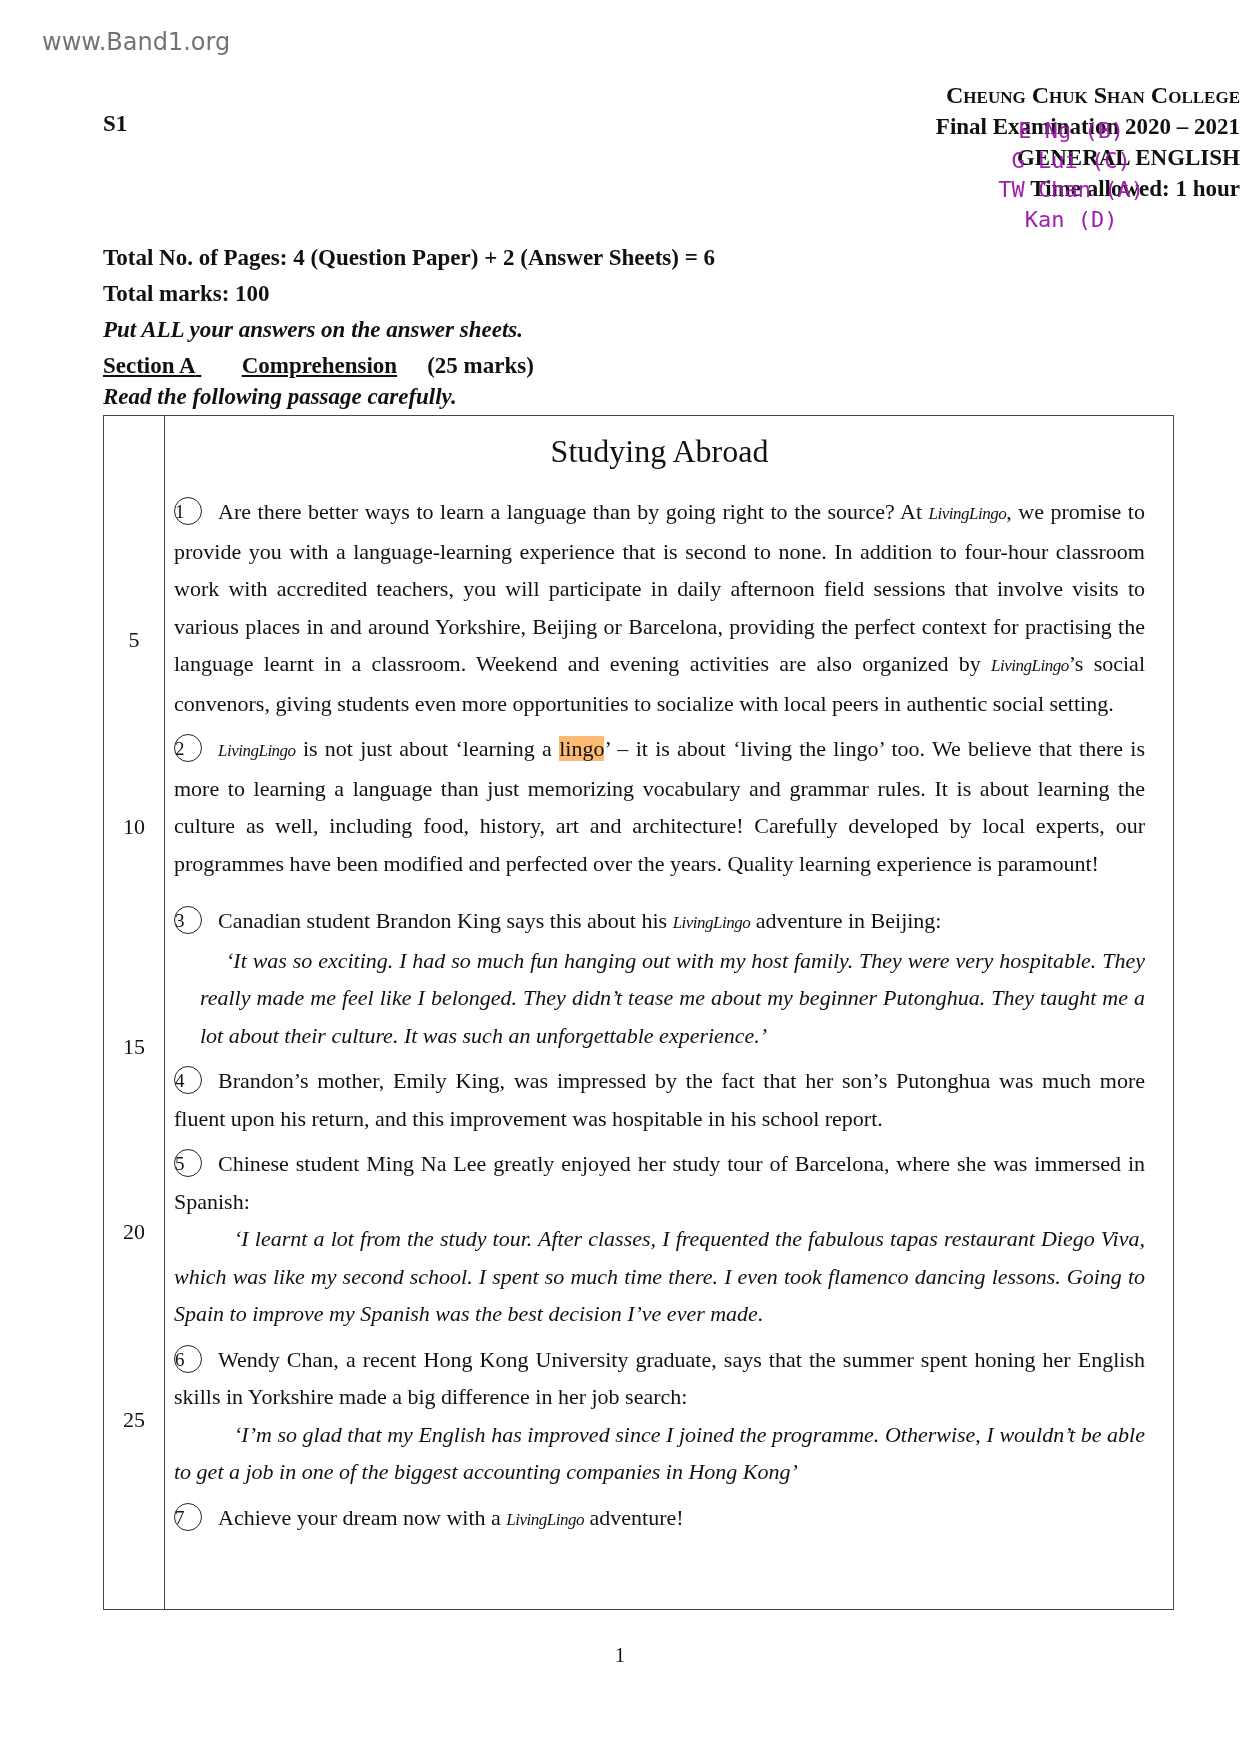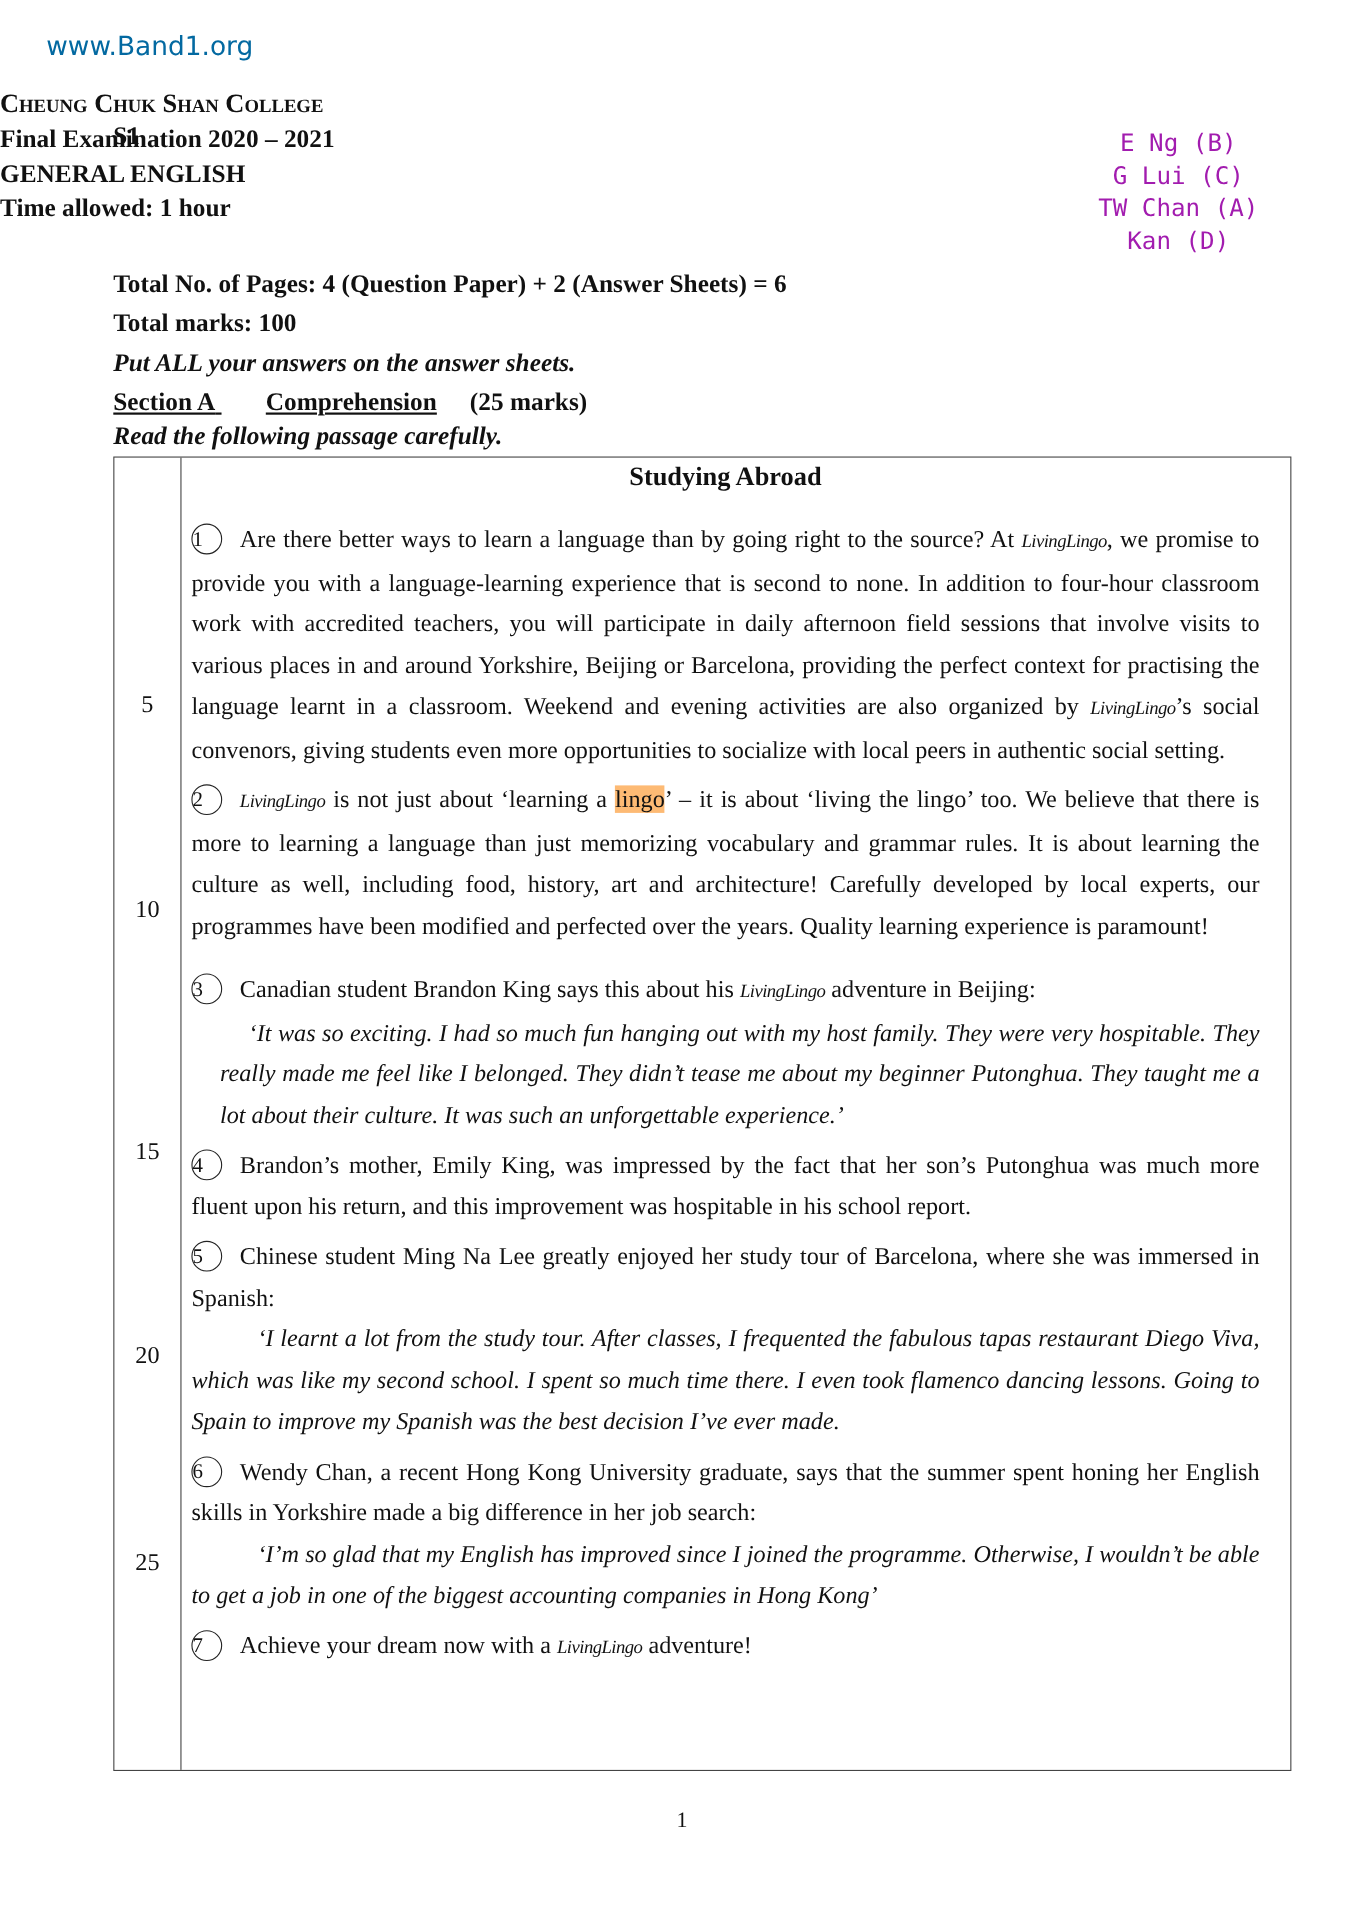--- a/index.html
+++ b/index.html
@@ -1,29 +1,29 @@
 <!DOCTYPE html>
 <html><head>
 <meta charset="utf-8">
 <style>
   html, body { margin: 0; padding: 0; background: #ffffff; }
   body { width: 1240px; height: 1754px; position: relative; overflow: hidden; color: #111; font-family: "Liberation Serif", serif; }
-  .site { position: absolute; left: 42px; top: 28px; font-family: "DejaVu Sans", sans-serif; font-size: 24px; color: #0369a1; }
-  .header-center { position: absolute; left: 0; width: 1240px; top: 80px; text-align: left; font-weight: bold; font-size: 23px; line-height: 31px; }
+  .site { position: absolute; left: 42px; top: 28px; font-family: "DejaVu Sans", sans-serif; font-size: 24px; color: #737373; }
+  .header-center { position: absolute; left: 0; width: 1240px; top: 80px; text-align: right; font-weight: bold; font-size: 23px; line-height: 31px; }
   .school { font-variant: small-caps; font-size: 24px; }
   .grade { position: absolute; left: 103px; top: 111px; font-weight: bold; font-size: 23px; }
   .teachers { position: absolute; right: 96px; top: 116px; text-align: center; font-family: "DejaVu Sans Mono", monospace; font-size: 22px; line-height: 29.5px; color: #a21caf; white-space: pre; }
   .info { position: absolute; left: 103px; font-size: 23px; font-weight: bold; }
   .info.italic { font-style: italic; }
   .u { text-decoration: underline; }
   .passage { position: absolute; left: 103px; top: 415px; width: 1071px; height: 1195px; border: 1.5px solid #444; box-sizing: border-box; }
   .lnum-col { position: absolute; left: 0; top: 0; width: 60px; height: 100%; border-right: 1.5px solid #444; }
   .lnum { position: absolute; width: 60px; text-align: center; font-size: 22px; }
   .content { position: absolute; left: 70px; right: 28px; top: 0; }
-  .title { text-align: center; font-weight: bold; font-size: 24px; margin-top: 5px; margin-bottom: 0; }
+  .title { text-align: center; font-weight: normal; font-size: 32px; margin-top: 17px; margin-bottom: 0; }
   .para { font-size: 22px; line-height: 37.5px; text-align: justify; text-align-last: left; }
   .para .num { display: inline-block; width: 28px; height: 28px; border: 1.4px solid #222; border-radius: 50%; text-align: center; line-height: 27px; font-size: 19px; margin-right: 16px; vertical-align: 1px; box-sizing: border-box; }
   .brand { font-family: Liberation Serif, serif; font-style: italic; font-size: 17px; letter-spacing: -0.5px; }
   .quote { font-style: italic; }
   .hl { background: #fdba74; }
   .pagenum { position: absolute; left: 0; width: 1240px; top: 1644px; text-align: center; font-size: 20px; }
 </style>
 </head>
 <body>
 

